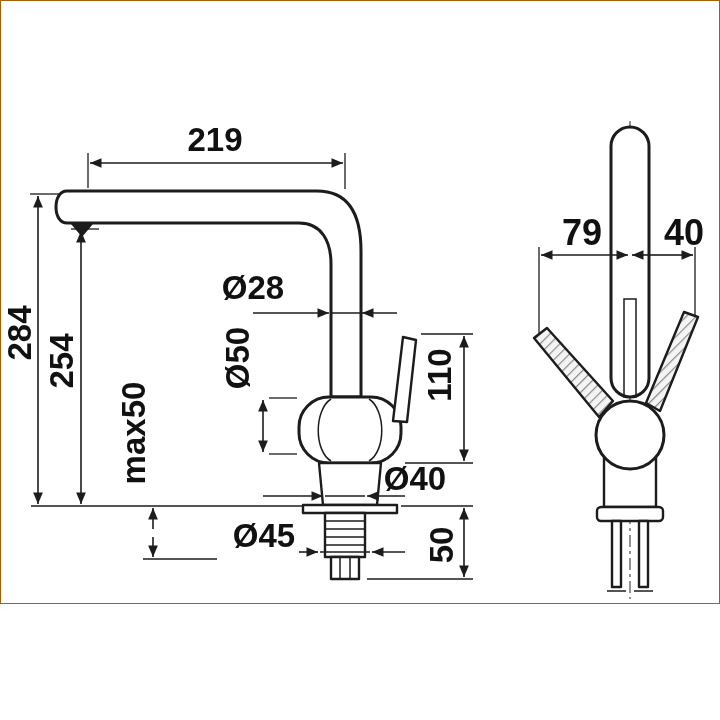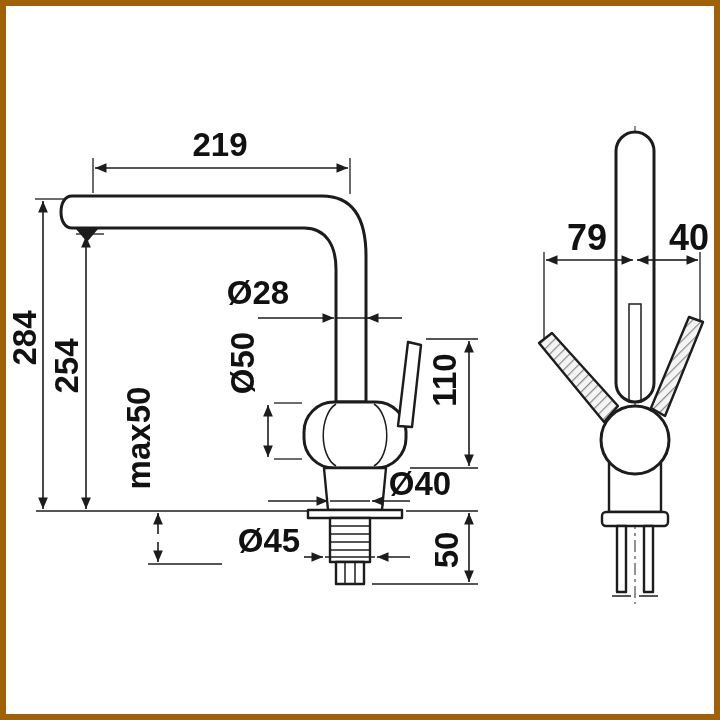--- a/index.html
+++ b/index.html
@@ -3,25 +3,25 @@
 <meta charset="utf-8">
 <style>
   html, body {
     margin: 0;
     padding: 0;
     background: #ffffff;
     font-family: "Liberation Sans", sans-serif;
   }
   .stage {
     width: 720px;
-    height: 720px;
+    height: 604px;
     position: relative;
     background: #ffffff;
     box-sizing: border-box;
-    border: 6px solid #a16207;
+    border: 1px solid #a16207;
     overflow: hidden;
   }
   svg { display: block; }
 
   .outline  { fill: #ffffff; stroke: #1c1c1c; stroke-width: 3;   stroke-linejoin: round; }
   .outline2 { fill: #ffffff; stroke: #1c1c1c; stroke-width: 2.4; stroke-linejoin: round; }
   .thin     { fill: none;    stroke: #1c1c1c; stroke-width: 1.5; }
   .dim      { fill: none;    stroke: #1c1c1c; stroke-width: 1.6; }
   .ext      { fill: none;    stroke: #1c1c1c; stroke-width: 1.3; }
   .cl       { fill: none;    stroke: #3a3a3a; stroke-width: 1.1; stroke-dasharray: 12 4 3 4; }

